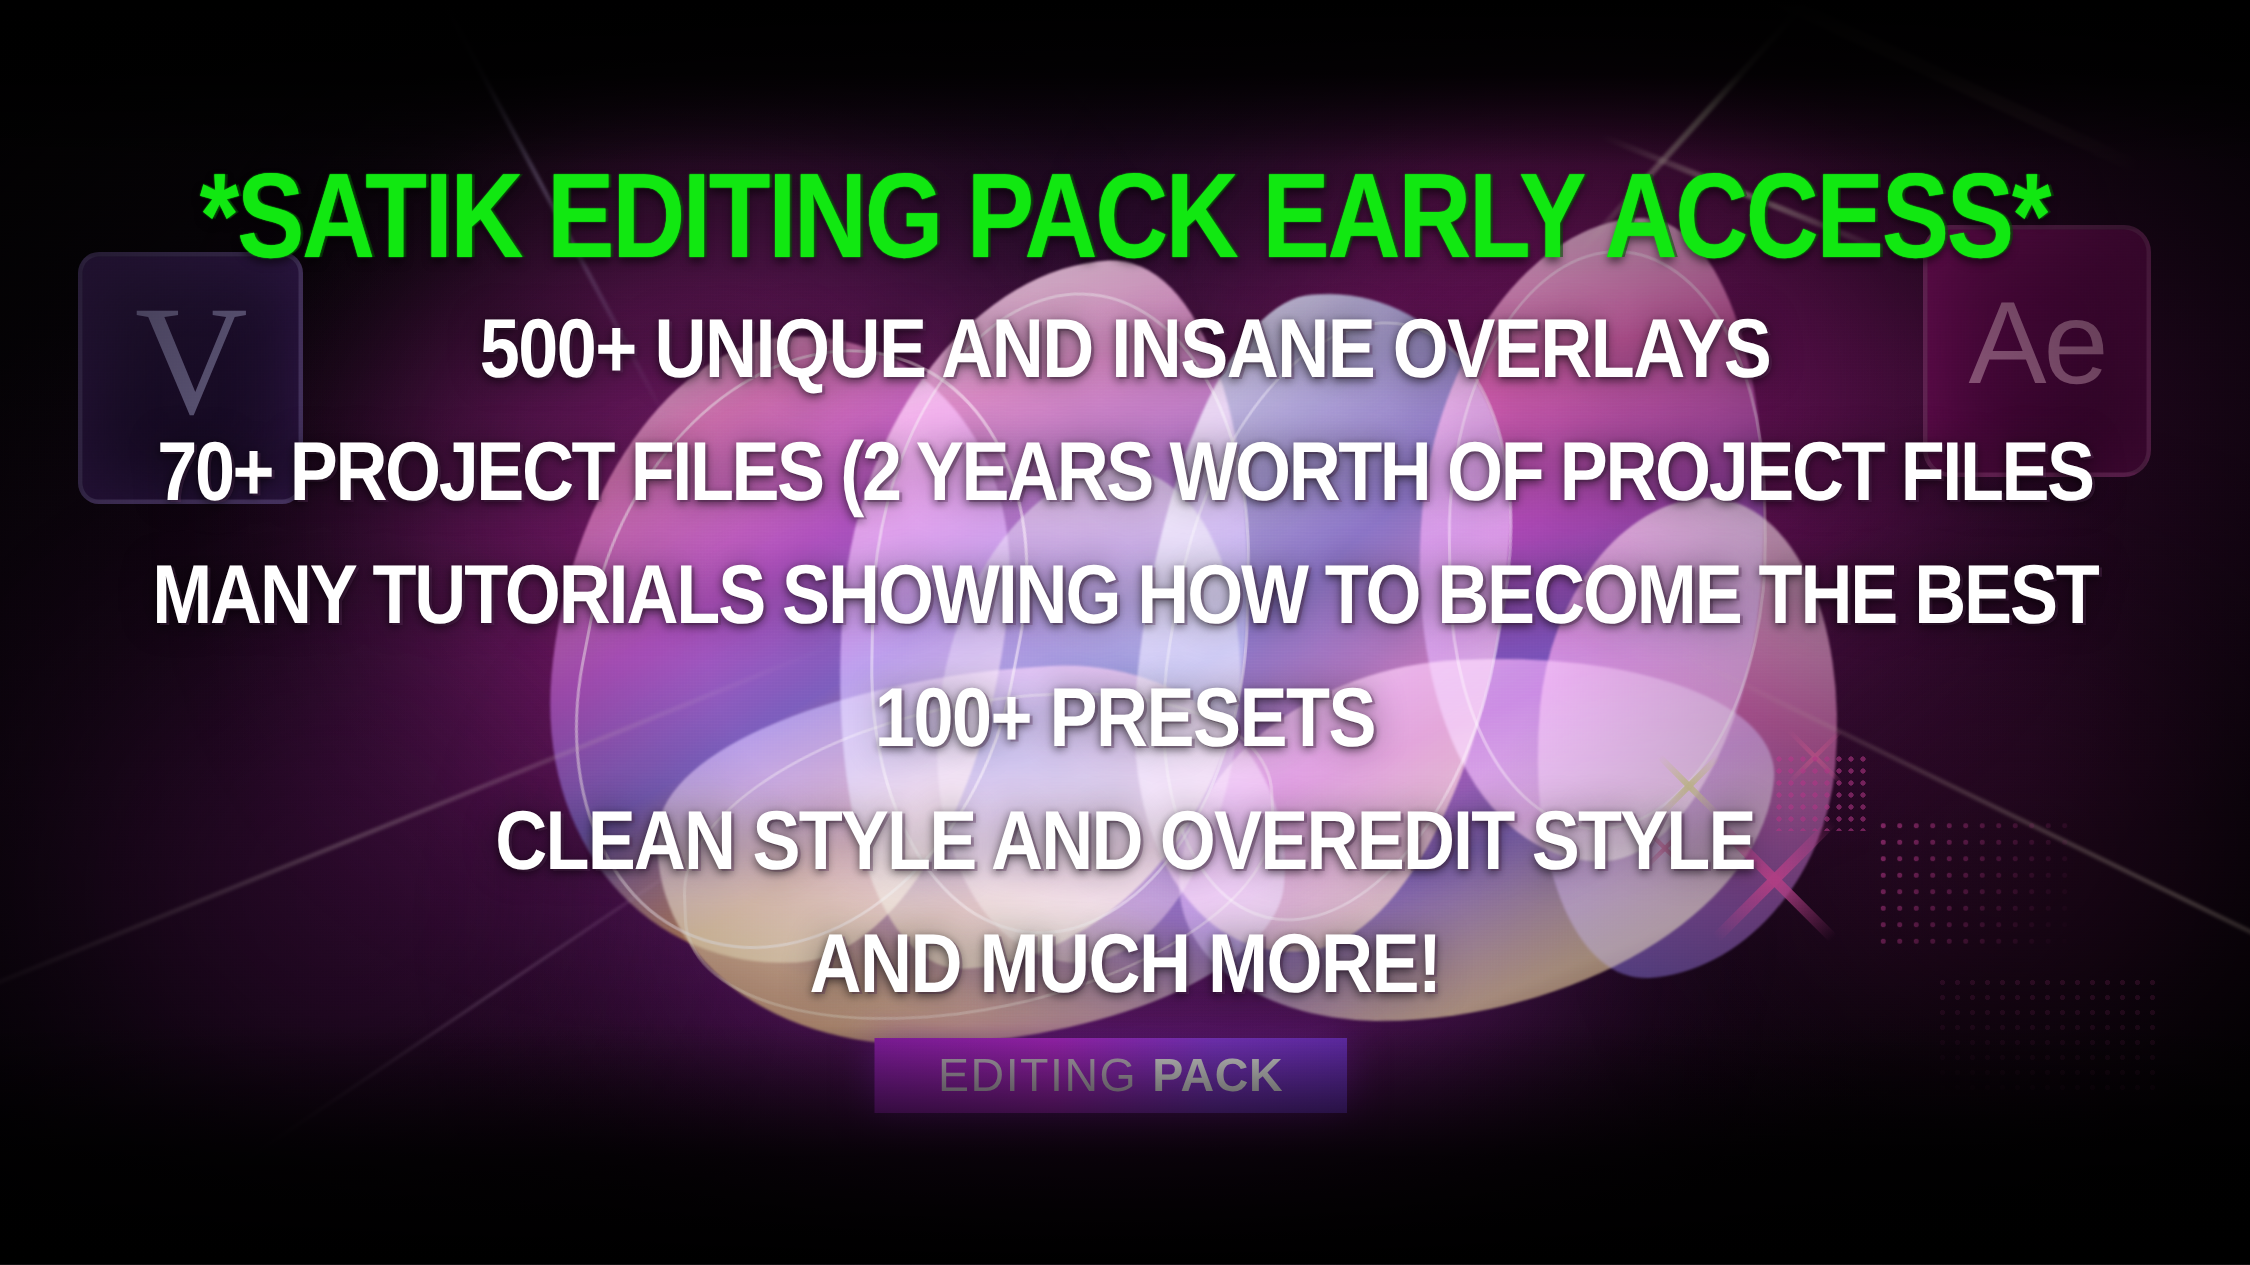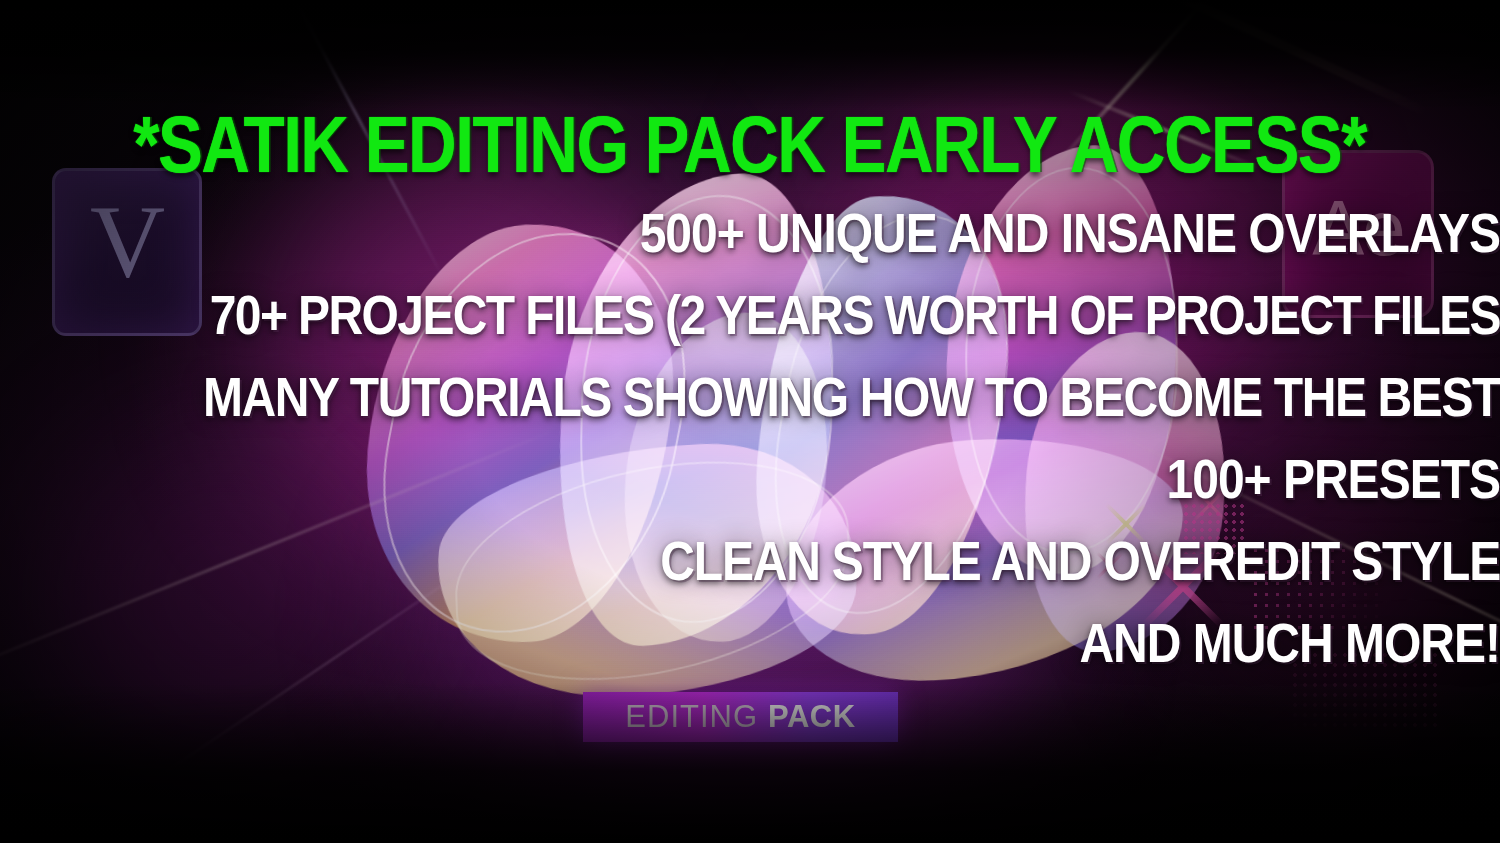--- a/index.html
+++ b/index.html
@@ -224,21 +224,21 @@
     transform:scaleY(1.18) scaleX(.99);
     transform-origin:center top;
     text-shadow:
        0 0 1px #11e811,
        2px 0 0 rgba(6,80,6,.55),
        0 3px 5px rgba(0,0,0,.55);
     margin-bottom:34px;
   }
 
   .bullets{
-    display:flex; flex-direction:column; align-items:flex-end;
+    display:flex; flex-direction:column; align-items:center;
     gap:0;
     width:100%;
   }
   .bullet{
     color:#ffffff;
     font-weight:700;
     line-height:1;
     white-space:nowrap;
     letter-spacing:-1px;
     transform:scaleY(1.16);

